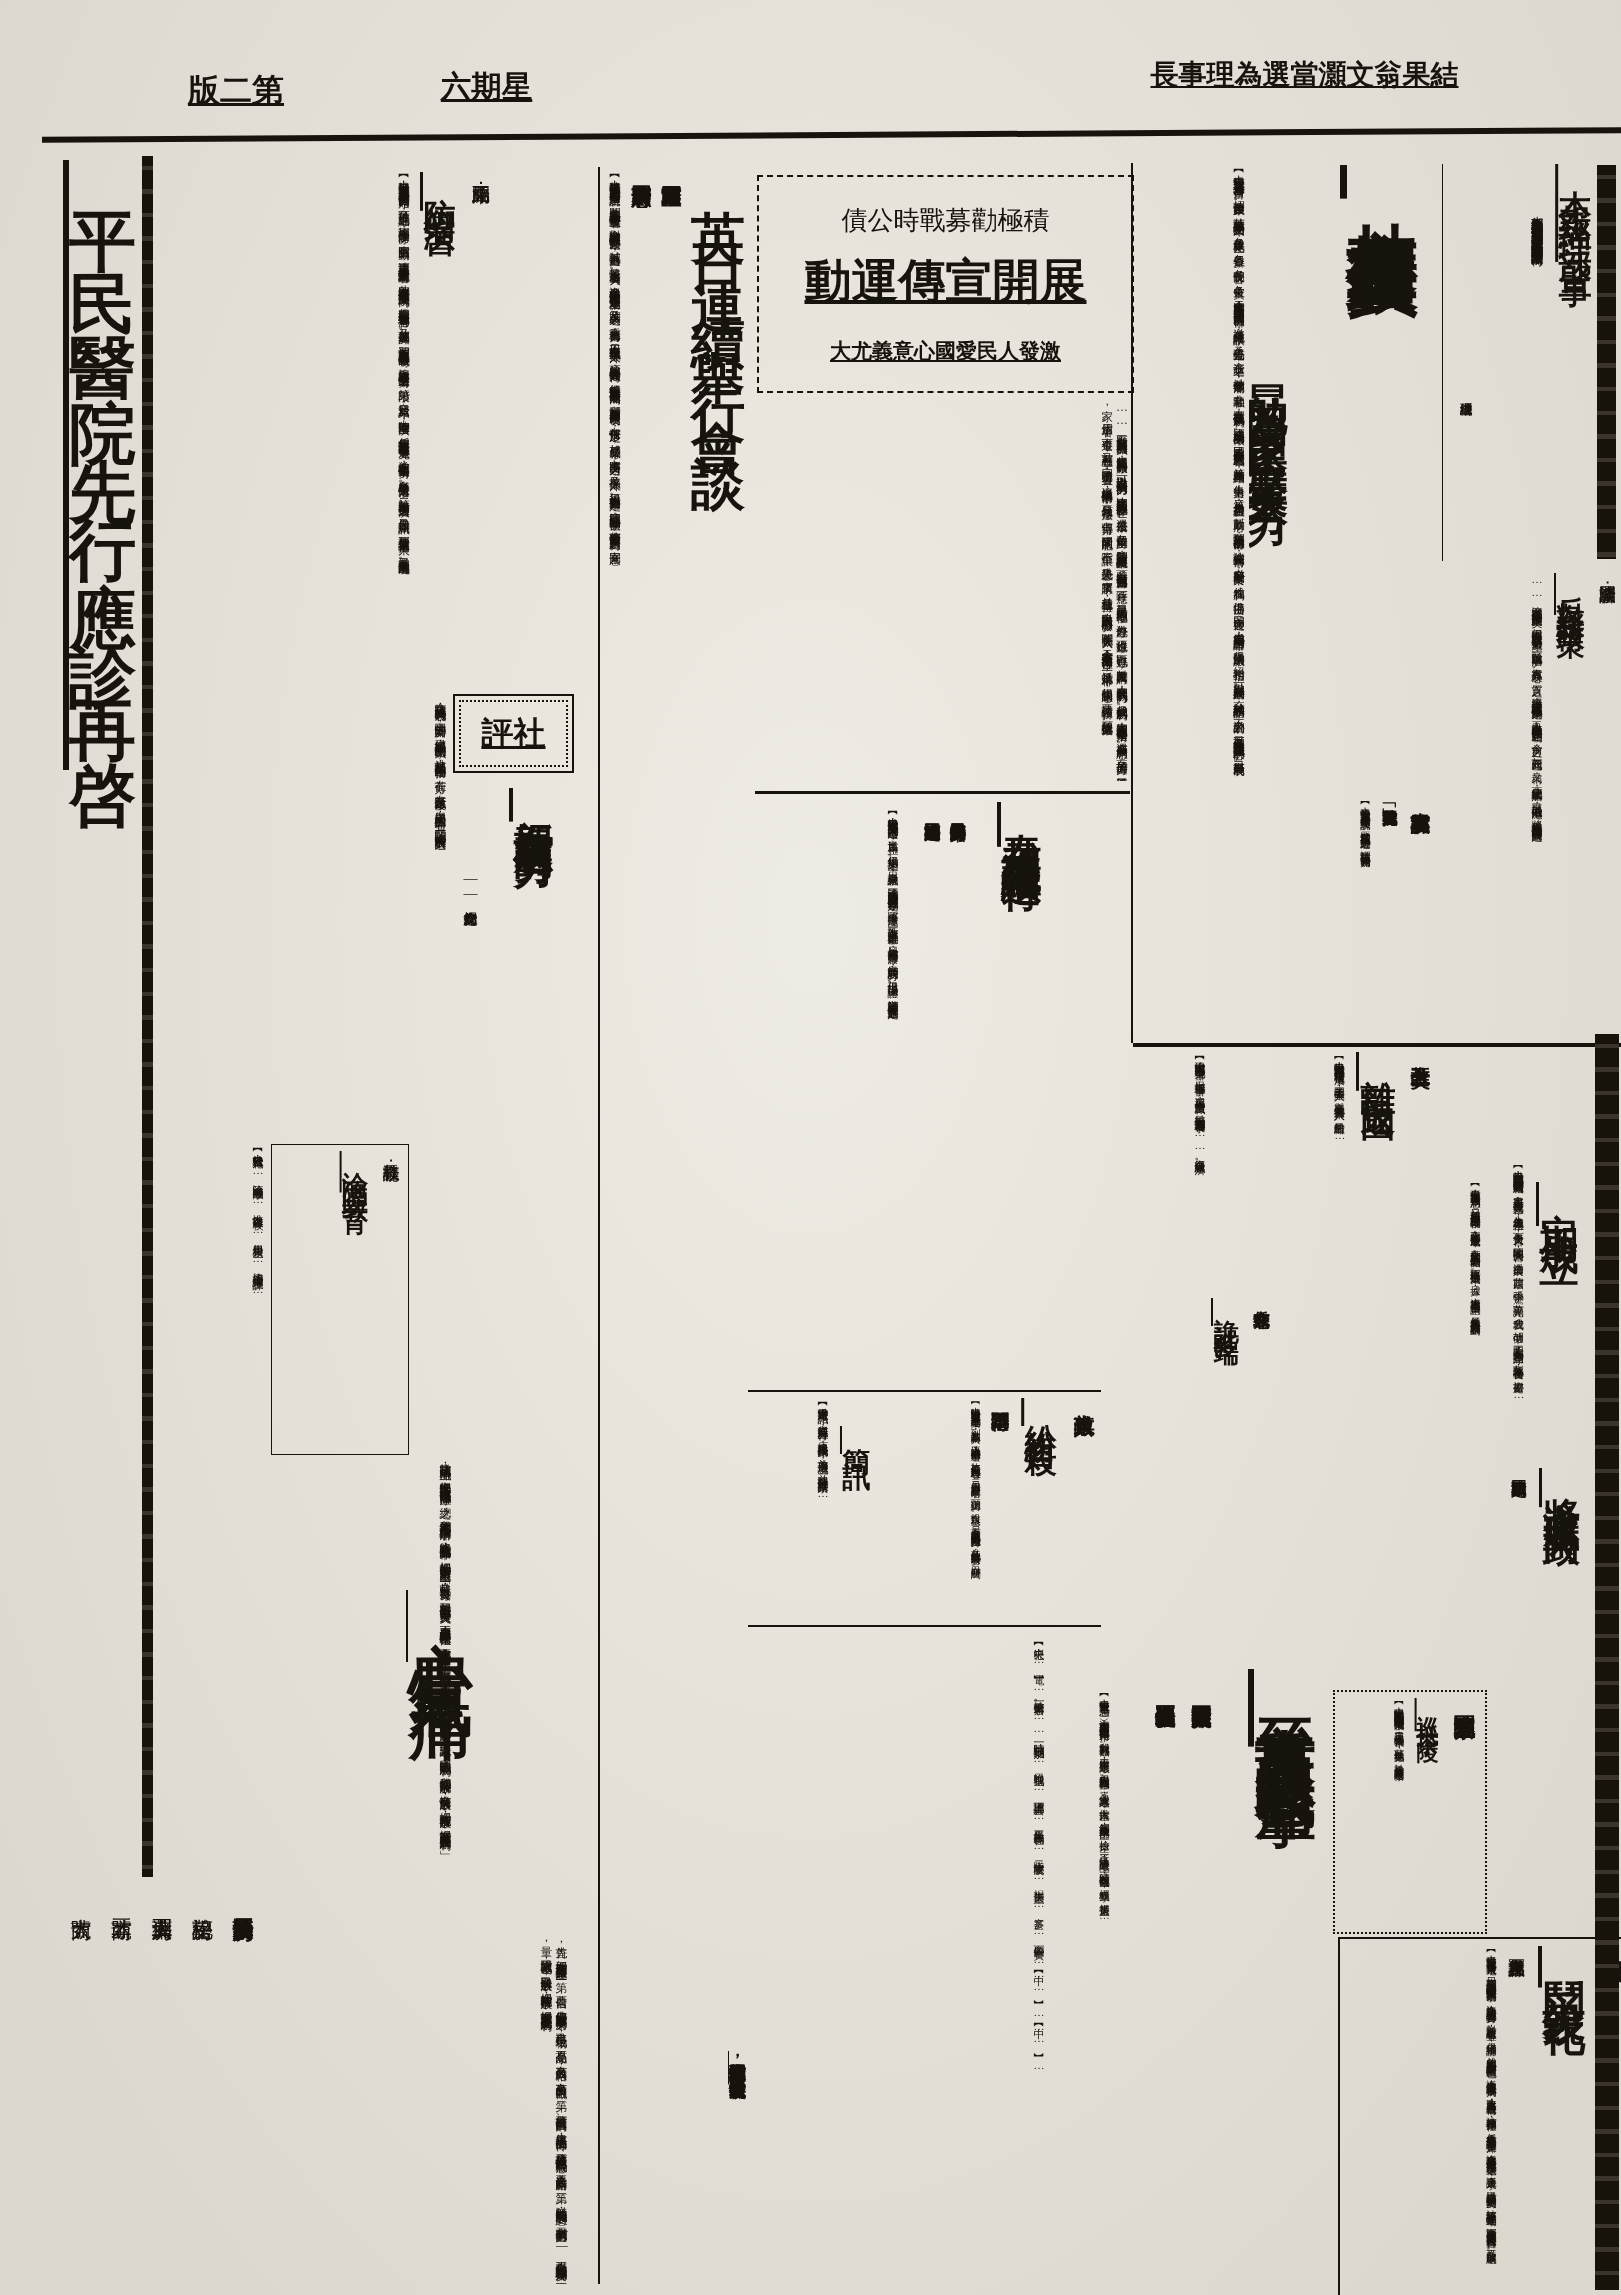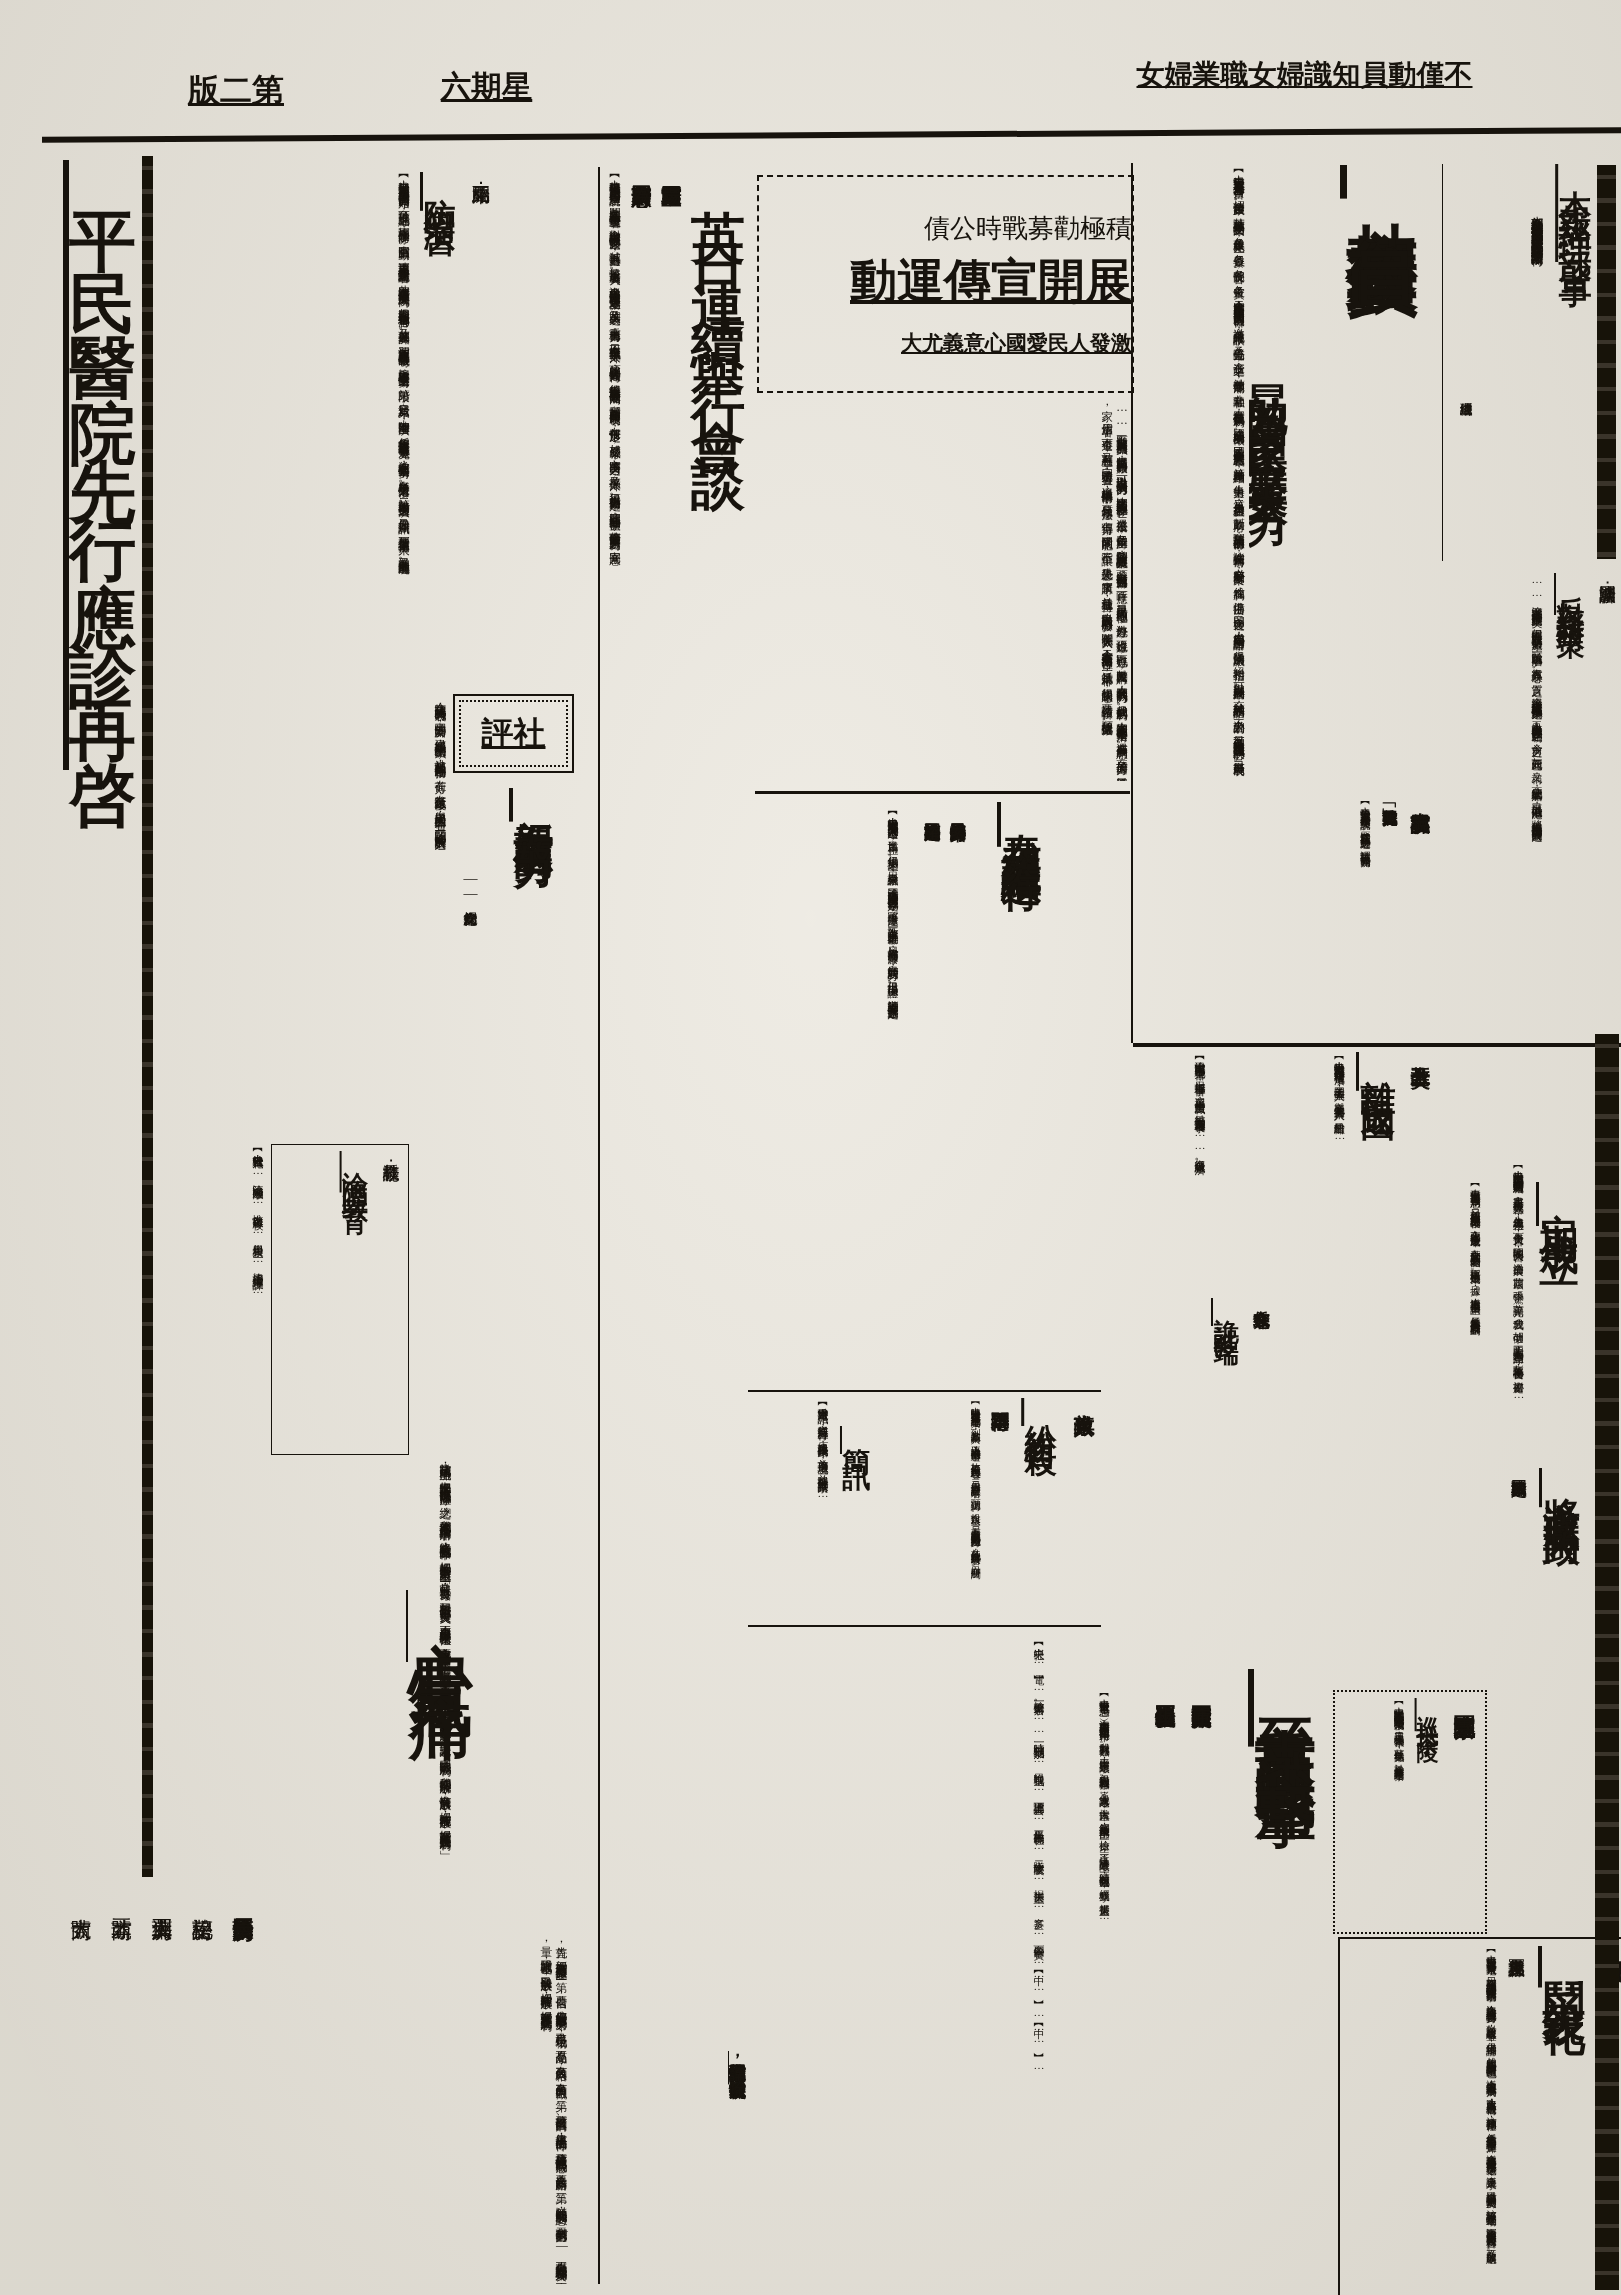--- a/index.html
+++ b/index.html
@@ -15,31 +15,31 @@
   .rtl{direction:rtl; unicode-bidi:bidi-override;}
   .b{font-weight:bold;text-decoration:underline;}
   .body-t{line-height:1.28; text-align:justify; letter-spacing:0.7px;}
   .rule{position:absolute; background:var(--ink);}
   .speck{background:repeating-linear-gradient(180deg,#171309 0 9.7px,#3a342a 9.7px 14px,#171309 14px 23.6px);}
   .boxed{border:2.1px solid var(--ink);}
   .dash{border:2.8px dashed var(--ink);}
   .dot{border:2.1px dotted var(--ink);}
   .row{display:flex; flex-direction:row-reverse; align-items:flex-start; gap:7px;}
   .center{display:flex; align-items:center; justify-content:center;}
-  .col{display:flex; flex-direction:column; justify-content:center; }
+  .col{display:flex; flex-direction:column; justify-content:center; align-items:center;gap:8px;}
   .hfill{height:100%;}
 </style>
 </head>
 <body>
 
 <div id="page">
 
   <div class="blk rtl b" style="left:146px;top:69px;width:180px;height:46px;font-size:32px;text-align:center;">第二版</div>
   <div class="blk rtl b" style="left:403px;top:67px;width:167px;height:43px;font-size:30.5px;text-align:center;">星期六</div>
-  <div class="blk rtl b" style="left:1006px;top:56px;width:597px;height:40px;font-size:28px;text-align:center;">不僅動員知識婦女職業婦女</div>
+  <div class="blk rtl b" style="left:1006px;top:56px;width:597px;height:40px;font-size:28px;text-align:center;">結果翁文灝當選為理事長</div>
   <div class="rule" style="left:42px;top:132px;width:1580px;height:6.2px;transform:rotate(-0.35deg);"></div>
 
   <div class="blk v b" style="left:49px;top:160px;width:90px;height:1513px;font-size:67px;letter-spacing:61px;line-height:1.1;">平民醫院先行應診再啓</div>
   <div class="blk speck" style="left:142px;top:156px;width:11px;height:1721px;"></div>
 
   <div class="blk v body-t" style="left:161px;top:170px;width:250px;height:486px;font-size:11.5px;">【中央社新加坡六日合眾電】全馬來亞防禦演習已於今日開始，危險可虞之地點，均派軍隊嚴加防守，防空團員出動。遠東軍總司令之參謀長達文對記者稱：此次演習雖實際上僅限於馬來亞境內，但其範圍假定包括緬甸香港，及英屬婆羅洲云。演習假想馬來亞或真正發生戰事時，境內所將實際發生之情勢。第一階段，定於八日結束，由陸海空軍演習，係假想敵人日見逼近及戰爭無可避免，並迫在眉睫之緊張情勢下，半島所將發生之情形。第二階段為最主要之演習。又衞日日新聞訊：新加坡華僑第二批一百二十人，業已乘非洲丸離境返國。</div>
   <div class="blk row" style="left:415px;top:172px;width:78px;height:444px;">
     <div class="v" style="font-size:18px;">馬來亞開始：</div>
     <div class="v b" style="font-size:32px;letter-spacing:9.7px;">防禦演習</div>
     <div class="v" style="font-size:13px;">範圍廣及緬甸香港等地</div>

